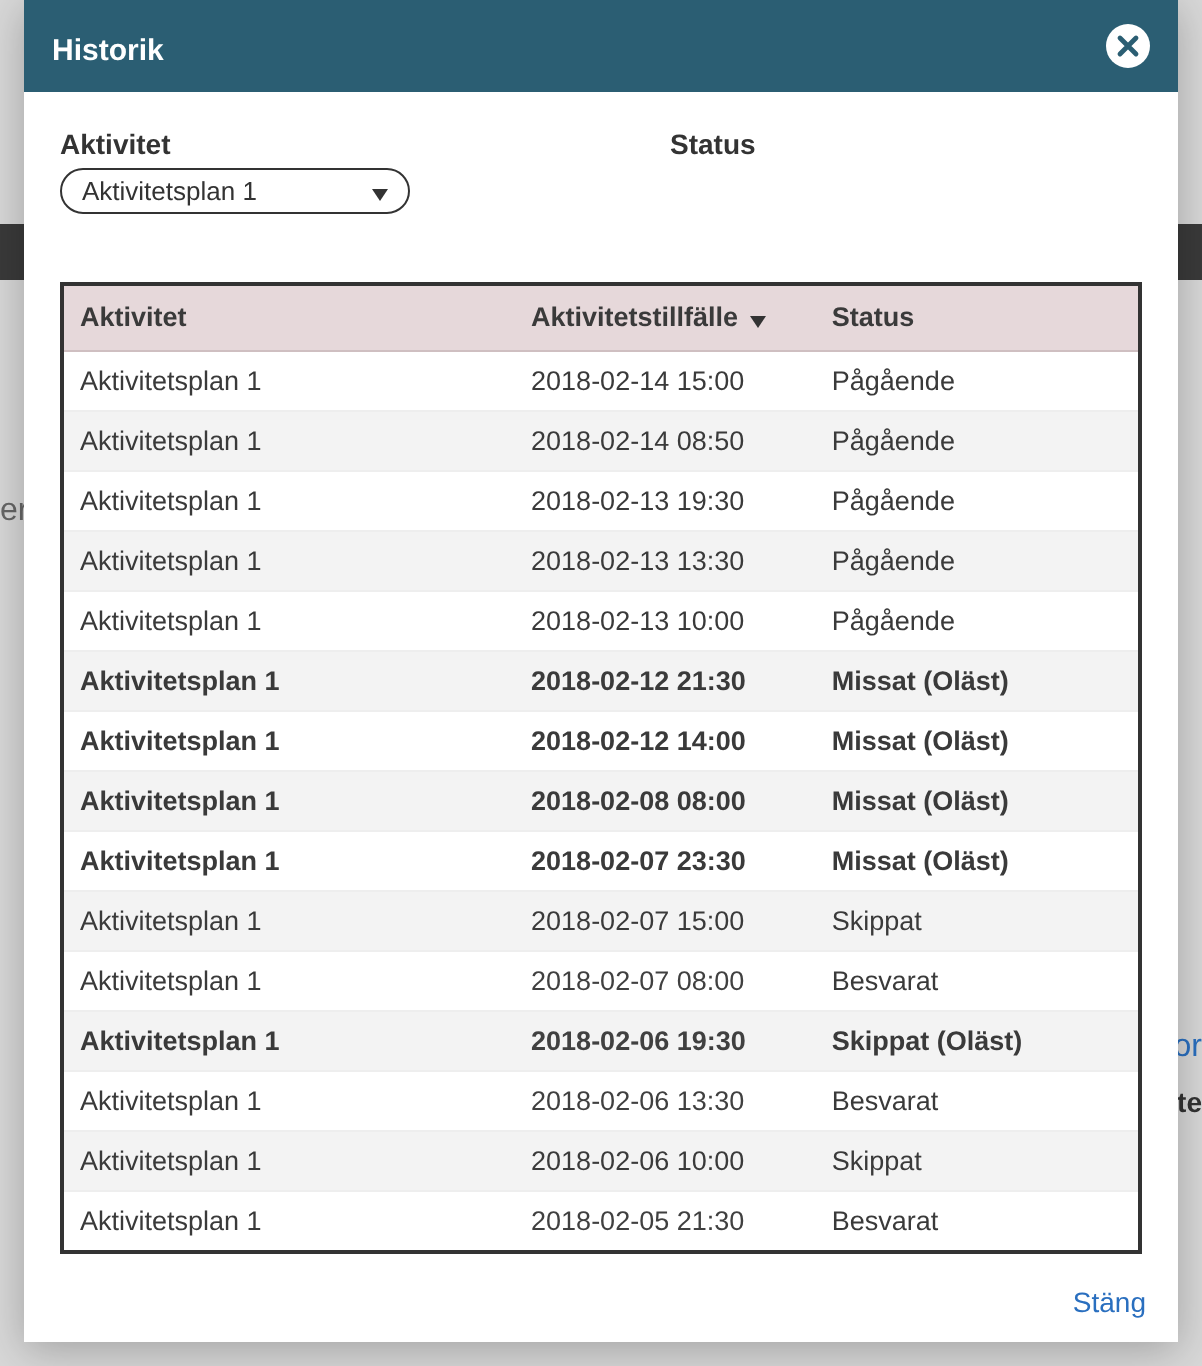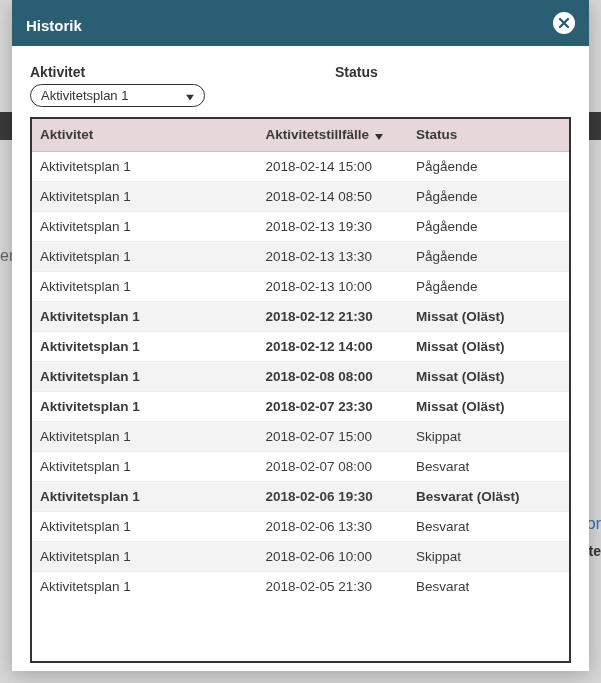--- a/index.html
+++ b/index.html
@@ -47,20 +47,21 @@
     justify-content: center;
     cursor: pointer;
   }
   .close-btn svg { display:block; }
   .modal-body {
     padding: 18px 18px 8px 18px;
     flex: 1;
     overflow: hidden;
     display: flex;
     flex-direction: column;
+    gap: 24px;
   }
   .filters {
     display: flex;
     gap: 130px;
     margin-bottom: 10px;
   }
   .filter-group label {
     display: block;
     font-weight: bold;
     font-size: 14px;
@@ -233,21 +234,21 @@
               <td>Skippat</td>
             </tr>
             <tr>
               <td>Aktivitetsplan 1</td>
               <td class="link">2018-02-07 08:00</td>
               <td>Besvarat</td>
             </tr>
             <tr class="bold">
               <td>Aktivitetsplan 1</td>
               <td class="link">2018-02-06 19:30</td>
-              <td>Besvarat (Oläst)</td>
+              <td>Skippat (Oläst)</td>
             </tr>
             <tr>
               <td>Aktivitetsplan 1</td>
               <td class="link">2018-02-06 13:30</td>
               <td>Besvarat</td>
             </tr>
             <tr>
               <td>Aktivitetsplan 1</td>
               <td>2018-02-06 10:00</td>
               <td>Skippat</td>
@@ -255,13 +256,16 @@
             <tr>
               <td>Aktivitetsplan 1</td>
               <td class="link">2018-02-05 21:30</td>
               <td>Besvarat</td>
             </tr>
           </tbody>
       </table>
     </div>
   </div>
 
+  <div class="modal-footer">
+    <span class="footer-link">Stäng</span>
+  </div>
 </div>
 
 </body></html>

